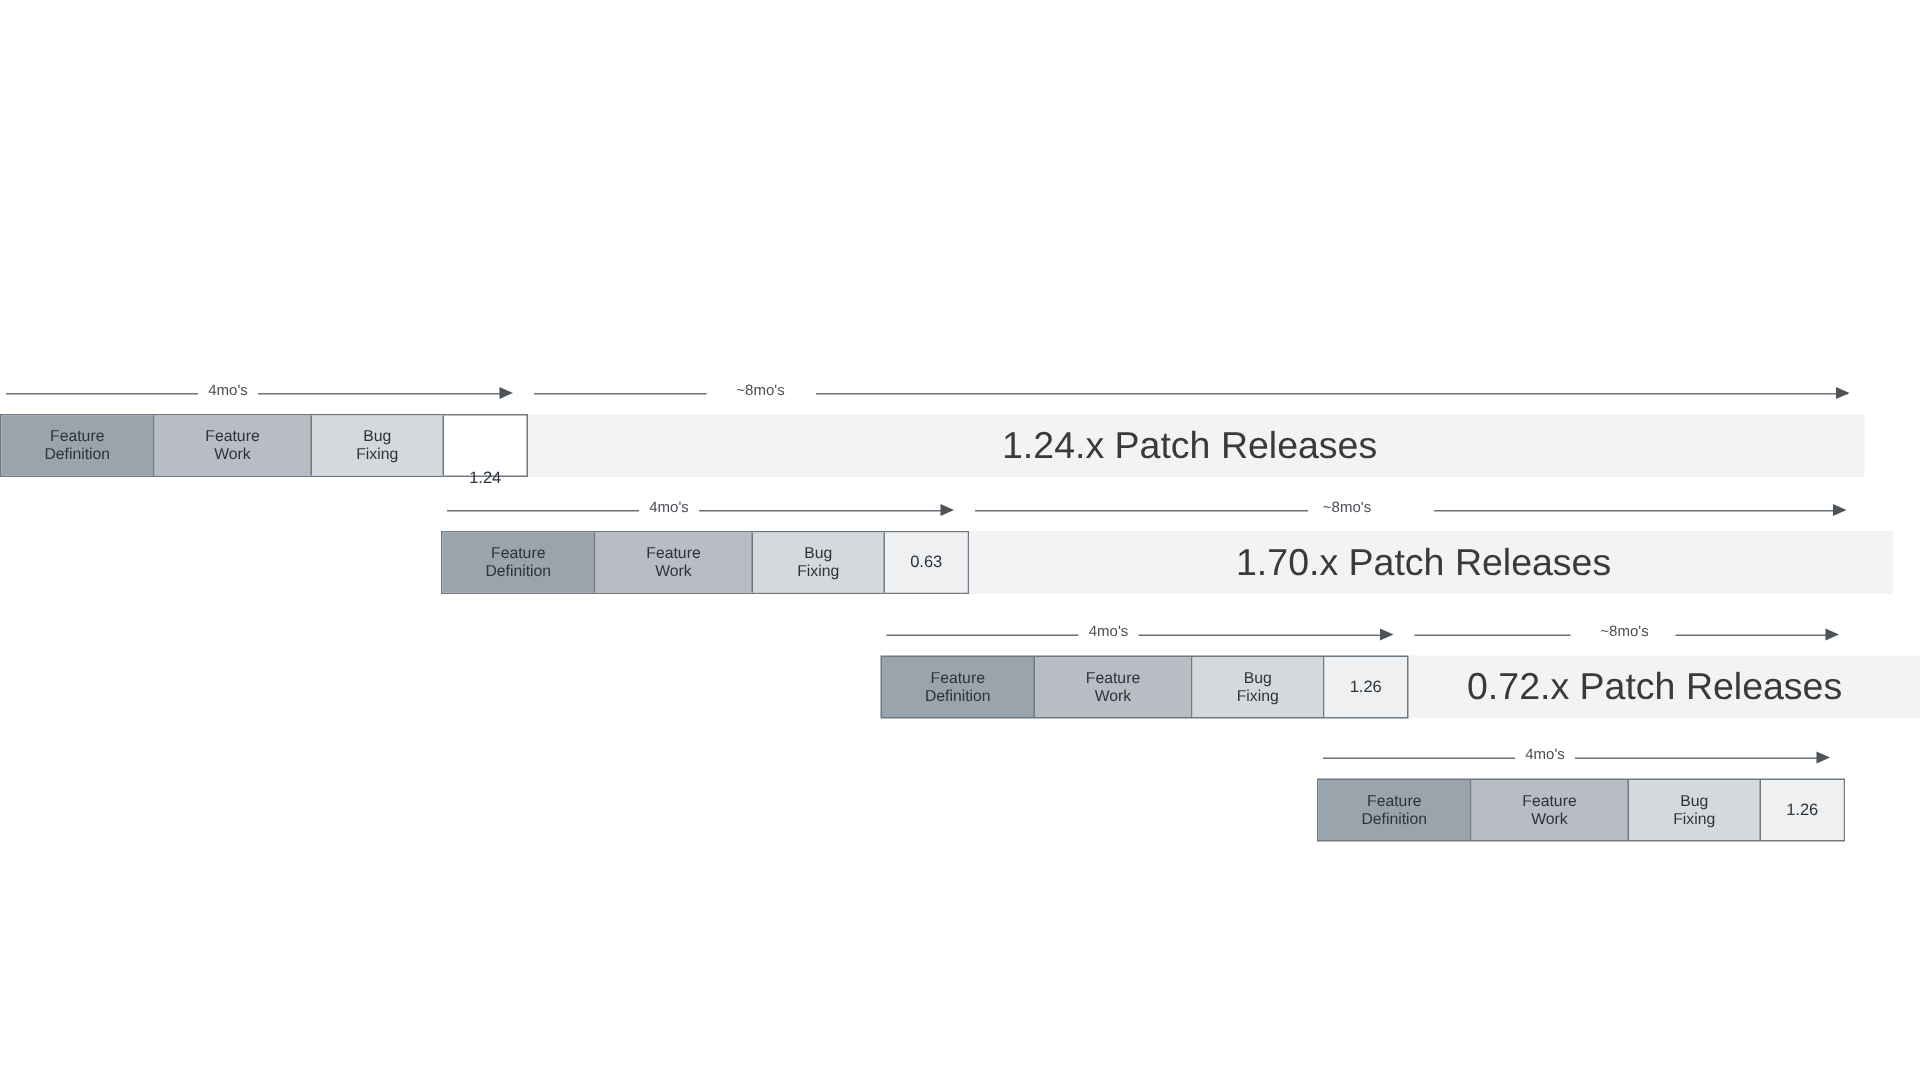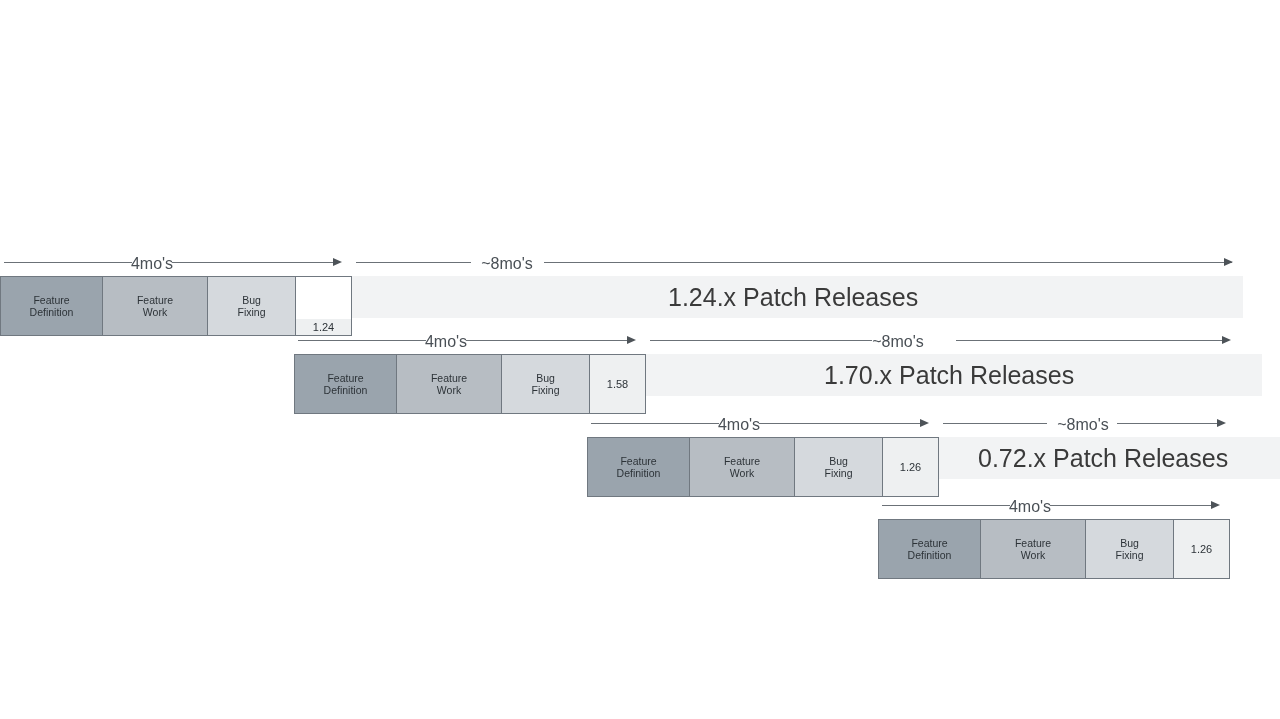--- a/index.html
+++ b/index.html
@@ -41,21 +41,21 @@
     color: #3a3a3a;
     font-size: 25px;
     white-space: nowrap;
     text-align: center;
   }
 
   
   .phase-strip {
     position: absolute;
     top: 0;
-    height: 60px;
+    height: 42px;
     display: flex;
     box-sizing: border-box;
     border: 1px solid #707880;
   }
   .phase {
     box-sizing: border-box;
     border-right: 1px solid #707880;
     display: flex;
     flex-direction: column;
     align-items: center;
@@ -88,21 +88,21 @@
     top: 6px;
     width: 0;
     height: 0;
     border-top: 4.5px solid transparent;
     border-bottom: 4.5px solid transparent;
     border-left: 9px solid #4d5358;
   }
   .measure .mlabel {
     position: absolute;
     top: 3px;
-    font-size: 16px;
+    font-size: 10px;
     color: #4a5056;
     white-space: nowrap;
     transform: translateX(-50%);
   }
 </style>
 </head>
 <body>
 
 <div class="canvas">
 
@@ -156,21 +156,21 @@
       </div>
       <div class="phase phase-work" style="width:105px;">
         <span>Feature</span>
         <span>Work</span>
       </div>
       <div class="phase phase-bug" style="width:88px;">
         <span>Bug</span>
         <span>Fixing</span>
       </div>
       <div class="phase phase-ver" style="width:55px;">
-        <span>1.58</span>
+        <span>0.63</span>
       </div>
     </div>
 
     <div class="measure" style="left:294px; top:-24px; width:352px;">
       <div class="seg" style="left:4px; width:128px;"></div>
       <div class="mlabel" style="left:152px;">4mo's</div>
       <div class="seg" style="left:172px; width:163px;"></div>
       <div class="arrowhead" style="left:333px;"></div>
     </div>
 

